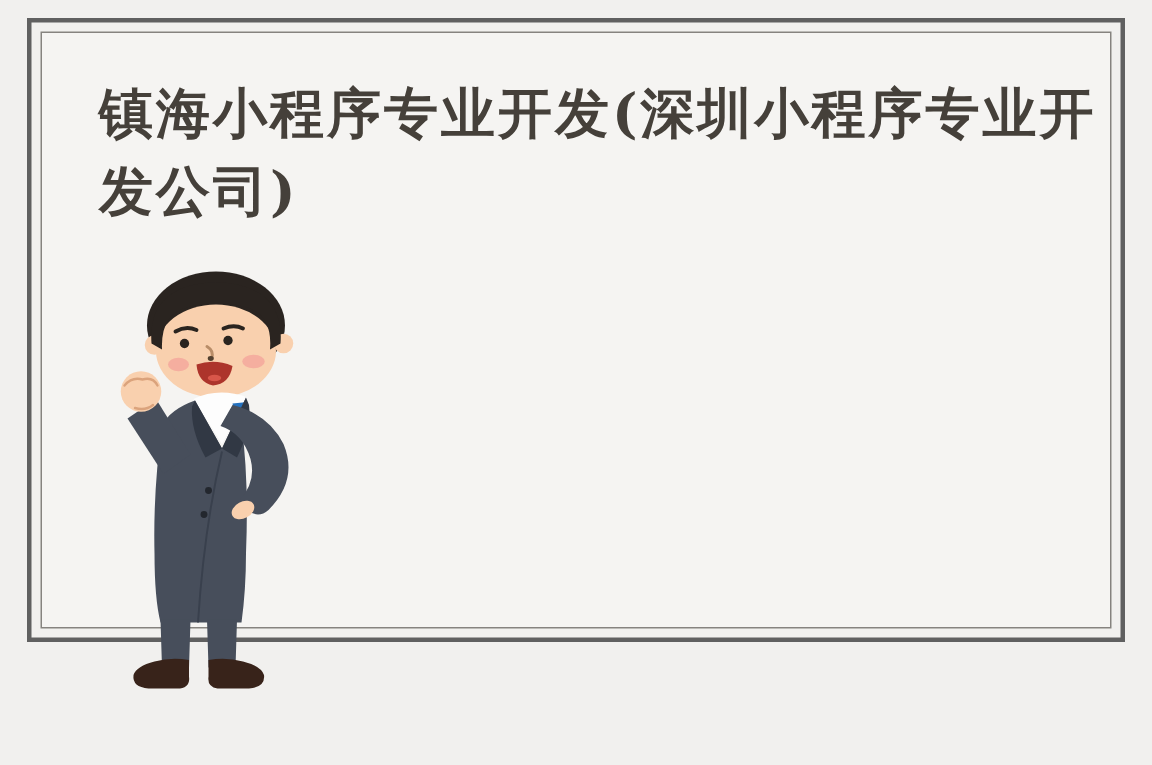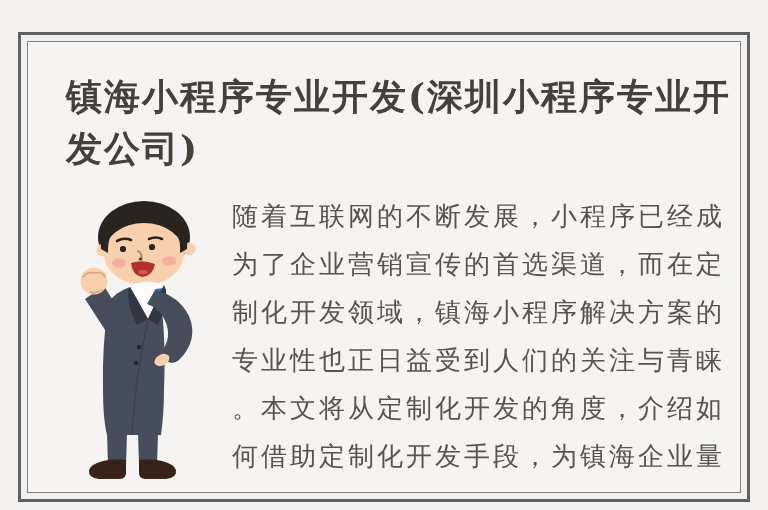--- a/index.html
+++ b/index.html
@@ -5,22 +5,22 @@
   html,body{margin:0;padding:0;}
   .page{
     position:relative;
     width:768px;height:510px;
     background:#f1f0ee;
     overflow:hidden;
     font-family:"Liberation Sans", sans-serif;
   }
   .frame-outer{
     position:absolute;
-    left:18px;top:32px;
-    width:732px;height:470px;
+    left:18px;top:12px;
+    width:732px;height:416px;
     border:3px solid #606060;
     box-sizing:border-box;
   }
   .frame-inner{
     position:absolute;
     left:6px;top:6px;right:6px;bottom:6px;
     border:1.5px solid #86837f;
     background:#f5f4f2;
     box-sizing:border-box;
   }
@@ -119,22 +119,16 @@
 
             <path d="M 49,236 L 69,236 L 68,268 L 50,268 Z" fill="#474e5b"></path>
             <path d="M 80,236 L 100,236 L 99,268 L 81,268 Z" fill="#474e5b"></path>
 
             <path d="M 68,263 L 68,274 Q 69,281 62,282 L 41,282 Q 30,281 31,273 Q 33,267 45,264 Q 56,261 68,263 Z" fill="#38231a"></path>
             <path d="M 81,263 L 81,274 Q 80,281 87,282 L 108,282 Q 119,281 118,273 Q 116,267 104,264 Q 93,261 81,263 Z" fill="#38231a"></path>
           </g>
         </svg>
       </div>
 
-      <p class="body-text">随着互联网的不断发展，小程序已经成
-为了企业营销宣传的首选渠道，而在定
-制化开发领域，镇海小程序解决方案的
-专业性也正日益受到人们的关注与青睐
-。本文将从定制化开发的角度，介绍如
-何借助定制化开发手段，为镇海企业量</p>
 
     </div>
   </div>
 </div>
 
 </body></html>

